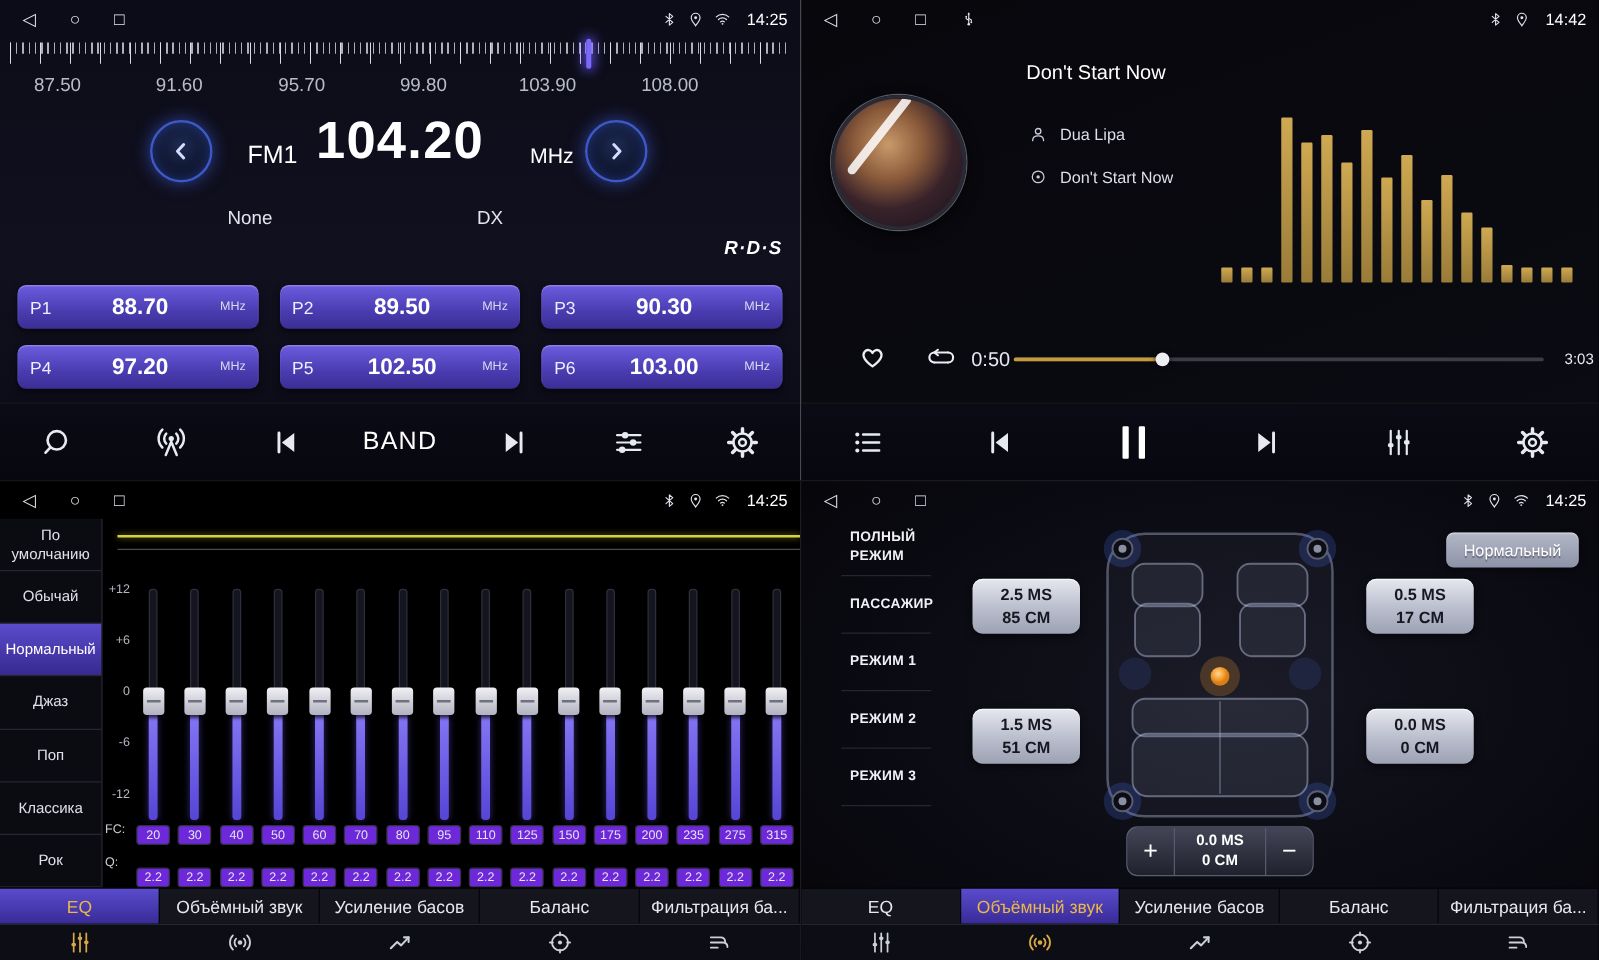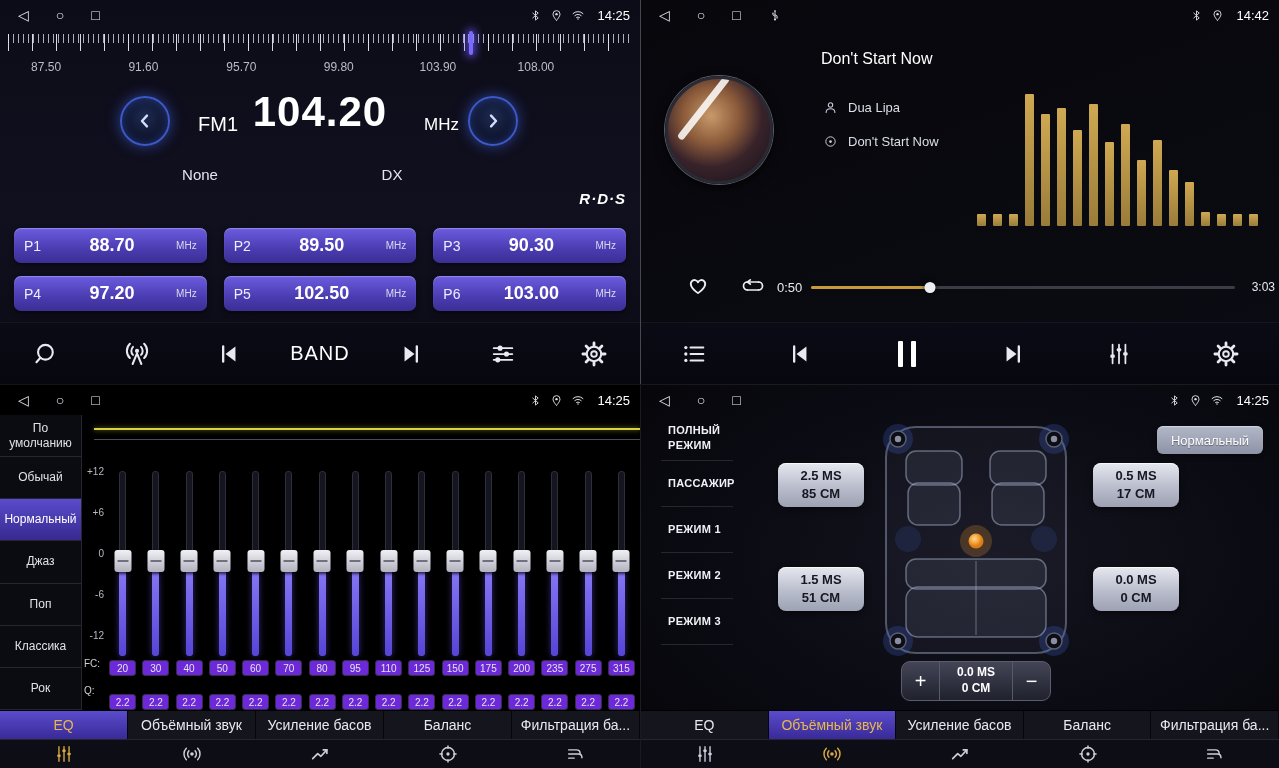--- a/index.html
+++ b/index.html
@@ -21,21 +21,21 @@
 
   
   .q-radio { background:linear-gradient(180deg,#0c0c18 0%,#11101f 55%,#0a0a14 100%); }
   .ruler { position:absolute; top:34px; left:8px; right:8px; height:46px; }
   .ruler-minor { position:absolute; top:0; left:0; right:0; height:9px;
     background:repeating-linear-gradient(90deg, rgba(230,230,240,.75) 0 1px, transparent 1px 5px); }
   .ruler-major { position:absolute; top:0; left:0; right:0; height:17px;
     background:repeating-linear-gradient(90deg, rgba(240,240,250,.9) 0 1px, transparent 1px 24px); }
   .ruler-ind { position:absolute; top:-3px; width:4px; height:24px; background:#7b68ff; border-radius:2px;
     box-shadow:0 0 9px 2px rgba(110,90,255,.85); transform:translateX(-50%); }
-  .ruler-labels span { position:absolute; top:26px; transform:translateX(-50%); font-size:12px; color:#b9bcc8; }
+  .ruler-labels span { position:absolute; top:26px; transform:translateX(-50%); font-size:15px; color:#b9bcc8; }
   .freq-row { position:absolute; top:92px; left:0; right:0; height:72px; }
   .chev { position:absolute; width:50px; height:50px; top:4px; border-radius:50%;
     background:radial-gradient(circle at 50% 40%, #1d2a52, #0c1126 70%);
     border:2px solid #3d59c8; box-shadow:0 0 14px rgba(70,110,255,.55), inset 0 0 10px rgba(70,110,255,.4);
     display:flex; align-items:center; justify-content:center; color:#d4dcff; }
   .chev-left { left:120px; } .chev-right { left:468px; }
   .band-label { position:absolute; left:198px; top:21px; font-size:20px; color:#fff; }
   .freq-big { position:absolute; left:0; right:0; top:-4px; text-align:center; font-size:42px; font-weight:bold; letter-spacing:1px; color:#fff; }
   .unit-label { position:absolute; left:424px; top:23px; font-size:17px; color:#fff; }
   .none-label { position:absolute; left:160px; width:80px; text-align:center; top:166px; font-size:15px; color:#e4e5ee; }
@@ -61,21 +61,21 @@
   .album::after { content:""; position:absolute; width:7px; height:78px; background:rgba(255,255,255,.85);
     transform:rotate(38deg); left:32px; top:-10px; border-radius:4px; }
   .p-title { position:absolute; left:180px; top:50px; font-size:16px; color:#fff; }
   .p-row { position:absolute; left:182px; display:flex; gap:10px; align-items:center; font-size:13px; color:#dcdfe8; }
   .p-row .ic { color:#c8ccda; }
   .r-artist { top:100px; } .r-track { top:134px; }
   .vis { position:absolute; left:336px; top:86px; width:288px; height:140px; display:flex; align-items:flex-end; gap:7px; }
   .vis .bar { width:9px; border-radius:1px; background:linear-gradient(180deg,#cfa952,#997c39); }
   .p-heart { position:absolute; left:44px; top:272px; color:#eceef4; }
   .p-repeat { position:absolute; left:100px; top:274px; color:#eceef4; }
-  .p-elapsed { position:absolute; left:136px; top:280px; font-size:13px; color:#e8e9f0; }
+  .p-elapsed { position:absolute; left:136px; top:280px; font-size:16px; color:#e8e9f0; }
   .p-progress { position:absolute; left:170px; right:44px; top:286px; height:3px; background:#3c3c46; border-radius:2px; }
   .p-fill { height:3px; background:#c79a3e; border-radius:2px; }
   .p-knob { position:absolute; top:-4px; width:11px; height:11px; background:#eceef2; border-radius:50%;
     transform:translateX(-50%); box-shadow:0 0 5px rgba(0,0,0,.8); }
   .p-duration { position:absolute; right:4px; top:280px; font-size:12px; color:#e8e9f0;margin-left:14px; }
   .pause { display:flex; gap:8px; }
   .pause i { width:5px; height:26px; background:#fff; border-radius:1px; }
 
   
   .q-eq { background:#000; border-top:1px solid rgba(255,255,255,.08); }
@@ -107,21 +107,21 @@
   .tab { flex:1; display:flex; align-items:center; justify-content:center; font-size:14px; color:#e8e8ee;
     border-right:1px solid #05050a; white-space:nowrap; overflow:hidden; }
   .tab.active { background:linear-gradient(180deg,#5a4ccc,#392a98); color:#e8b84b; }
   .ticons { position:absolute; left:0; right:0; bottom:0; height:29px; display:flex; background:#0d0d15; border-top:1px solid #26262f; }
   .ticon { flex:1; display:flex; align-items:center; justify-content:center; color:#ccd0dc; }
   .ticon.gold { color:#d8a943; }
 
   
   .q-sur { background:radial-gradient(ellipse at 55% 45%, #14141f 0%, #0a0a12 60%, #050508 100%);
     border-top:1px solid rgba(255,255,255,.08); border-left:1px solid rgba(255,255,255,.08); }
-  .modes { position:absolute; left:0; top:30px; width:92px; display:flex; flex-direction:column;padding-left:20px; }
+  .modes { position:absolute; left:12px; top:30px; width:92px; display:flex; flex-direction:column;padding-left:20px; }
   .mode { min-height:46px; display:flex; align-items:center; padding:4px 7px; font-size:11px; font-weight:bold;
     color:#f0f0f6; border-bottom:1px solid #26262f; line-height:1.3; letter-spacing:.3px; }
   .norm-btn { position:absolute; right:16px; top:41px; width:106px; height:28px; border-radius:6px;
     background:linear-gradient(180deg,#b3b8c8,#8d92a6); box-shadow:inset 0 1px 1px rgba(255,255,255,.45), 0 2px 5px rgba(0,0,0,.5);
     display:flex; align-items:center; justify-content:center; font-size:13px; color:#fff; text-shadow:0 1px 1px rgba(0,0,0,.4); }
   .carbox { position:absolute; left:237px; top:36px; width:196px; height:238px; }
   .dbox { position:absolute; width:86px; height:44px; border-radius:8px;
     background:linear-gradient(180deg,#e6e8ef 0%,#b9bdcc 55%,#9da2b4 100%);
     box-shadow:0 2px 6px rgba(0,0,0,.6), inset 0 1px 0 rgba(255,255,255,.7);
     display:flex; flex-direction:column; align-items:center; justify-content:center;

